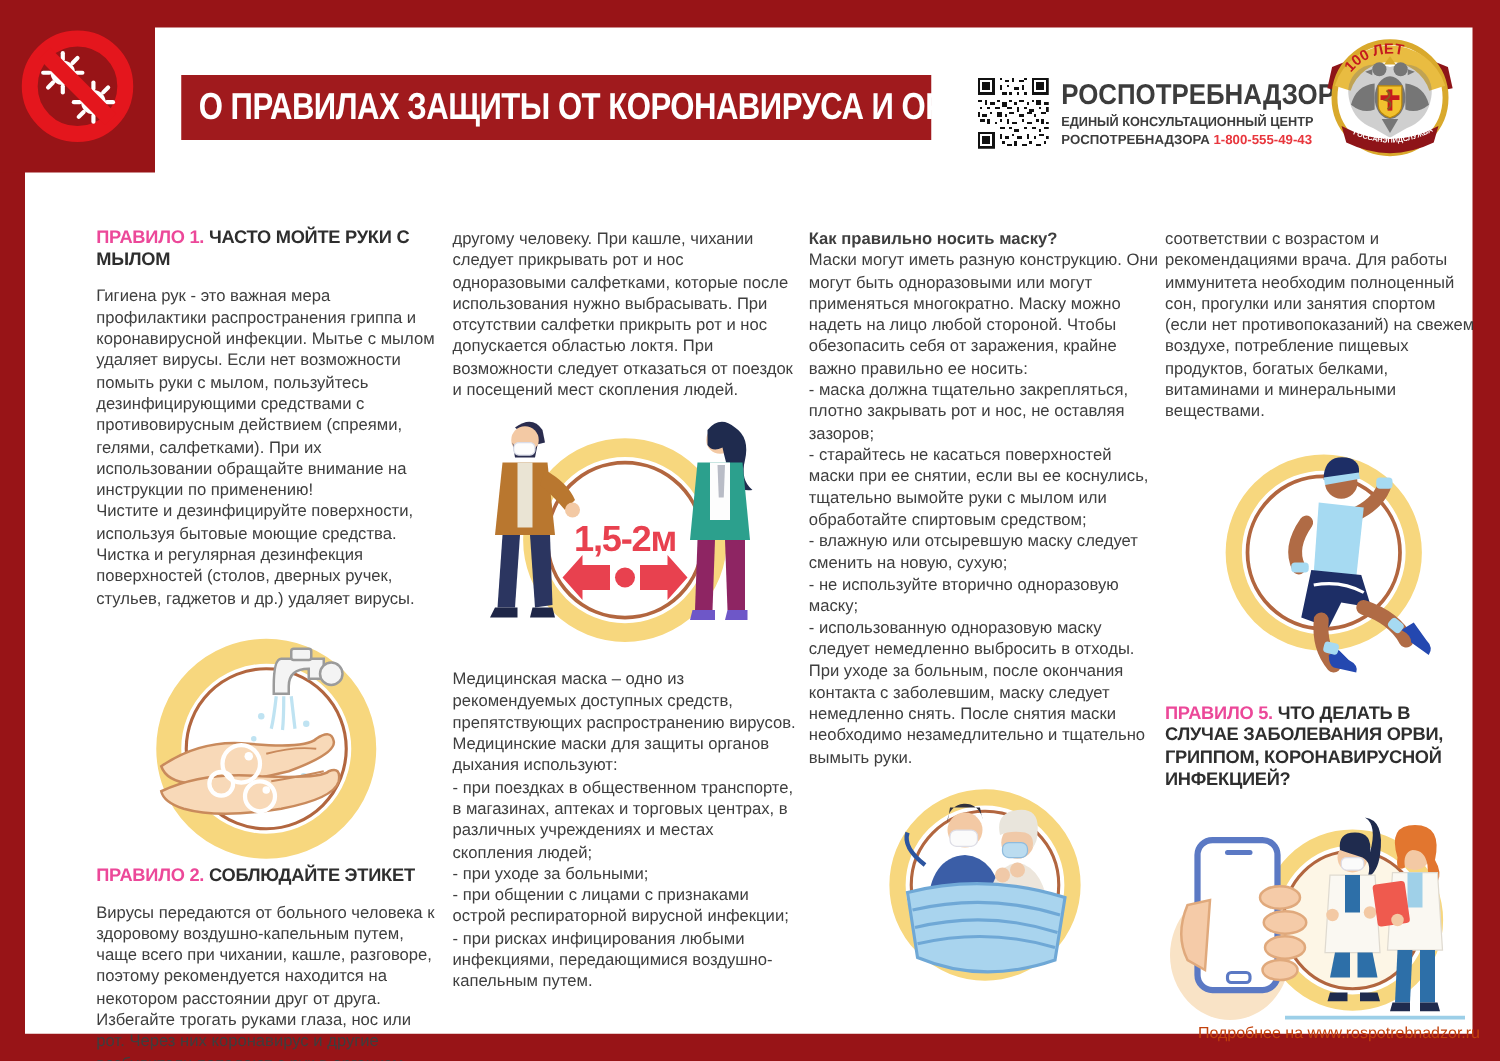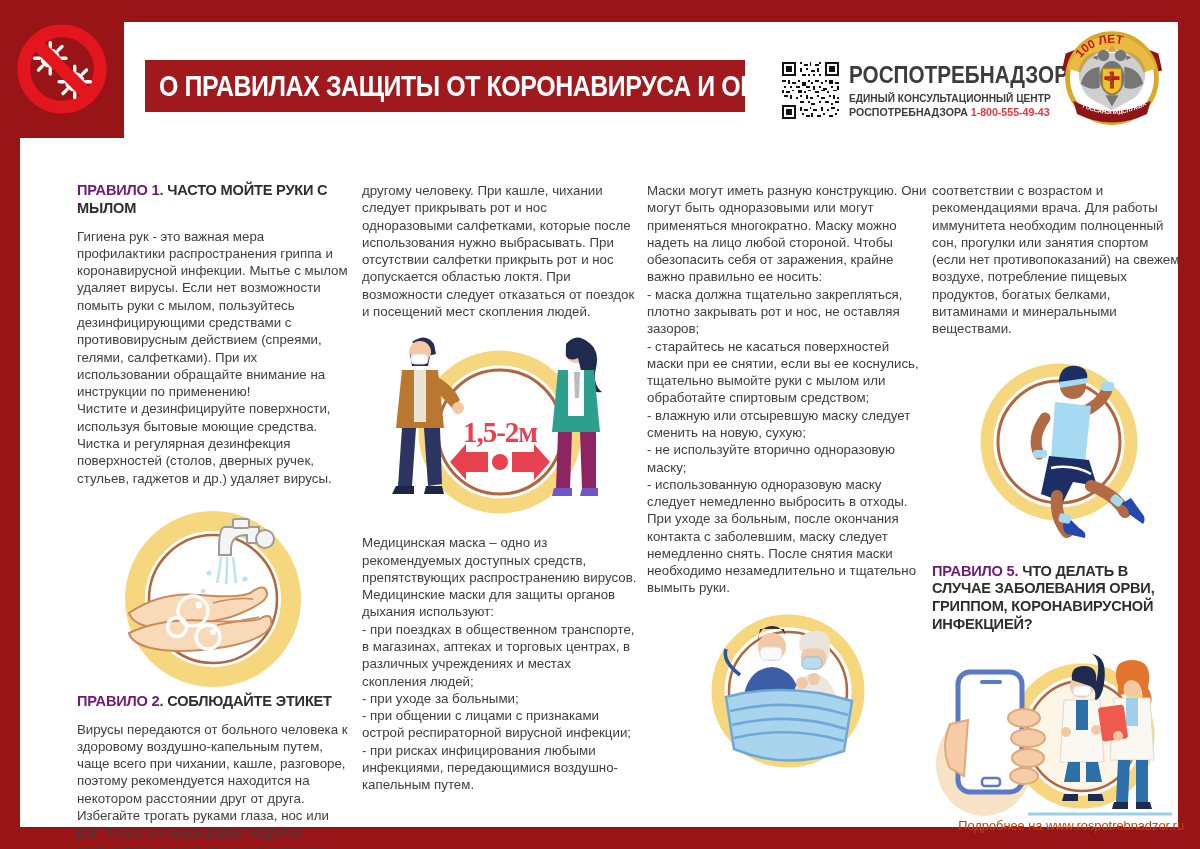--- a/index.html
+++ b/index.html
@@ -17,24 +17,24 @@
   .org-line2{font-size:10.6px;font-weight:bold;color:#3C3C3C;margin-top:2px;white-space:nowrap;}
   .phone{color:#E8363D;}
   .emblem{position:absolute;left:1060px;top:24px;width:104px;height:112px;}
   
   .col{position:absolute;top:160px;color:#3E3E3E;font-size:13.3px;line-height:1.3;}
   .col1{left:57px;width:272px;}
   .col2{left:342px;width:276px;}
   .col3{left:627px;width:281px;}
   .col4{left:912px;width:253px;}
   .rule-head{font-size:14.6px;font-weight:bold;color:#2E2E2E;letter-spacing:-.2px;line-height:1.22;margin:0 0 10px 0;}
-  .rule-label{color:#701a75;}
+  .rule-label{color:#ec4899;}
   .body{white-space:pre-line;margin:0 0 8px 0;}
   .lead{font-weight:bold;margin:0;}
-  .illo{display:flex;justify-content:center;position:relative;font-family:Liberation Serif, serif;}
+  .illo{display:flex;justify-content:center;position:relative;}
   .dist-label{position:absolute;left:0;right:0;top:86px;text-align:center;color:#E8414F;font-weight:bold;font-size:29px;letter-spacing:-1px;}
   .footer{position:absolute;left:700px;top:796px;width:464px;text-align:right;font-size:12.8px;color:#c2410c;}
   svg{display:block;}
 </style>
 </head>
 <body>
 
 <div class="poster">
   <div class="content">
 
@@ -128,20 +128,21 @@
       </div>
       <p class="body">Медицинская маска – одно из рекомендуемых доступных средств, препятствующих распространению вирусов.
 Медицинские маски для защиты органов дыхания используют:
 - при поездках в общественном транспорте, в магазинах, аптеках и торговых центрах, в различных учреждениях и местах скопления людей;
 - при уходе за больными;
 - при общении с лицами с признаками острой респираторной вирусной инфекции;
 - при рисках инфицирования любыми инфекциями, передающимися воздушно-капельным путем.</p>
     </div>
 
     <div class="col col3">
+      <p class="lead">Как правильно носить маску?</p>
       <p class="body">Маски могут иметь разную конструкцию. Они могут быть одноразовыми или могут применяться многократно. Маску можно надеть на лицо любой стороной.  Чтобы обезопасить себя от заражения, крайне важно правильно ее носить:
 - маска должна тщательно закрепляться, плотно закрывать рот и нос, не оставляя зазоров;
 - старайтесь не касаться поверхностей маски при ее снятии, если вы ее коснулись, тщательно вымойте руки с мылом или обработайте спиртовым средством;
 - влажную или отсыревшую маску следует сменить на новую, сухую;
 - не используйте вторично одноразовую маску;
 - использованную одноразовую маску следует немедленно выбросить в отходы.
 При уходе за больным, после окончания контакта с заболевшим, маску следует немедленно снять. После снятия маски необходимо незамедлительно и тщательно вымыть руки.</p>
       <div class="illo" style="height:172px;">
         <svg width="196" height="172" viewBox="0 0 196 172">
           <circle cx="98" cy="86" r="70" fill="#fff" stroke="#F7D77E" stroke-width="13"></circle>

